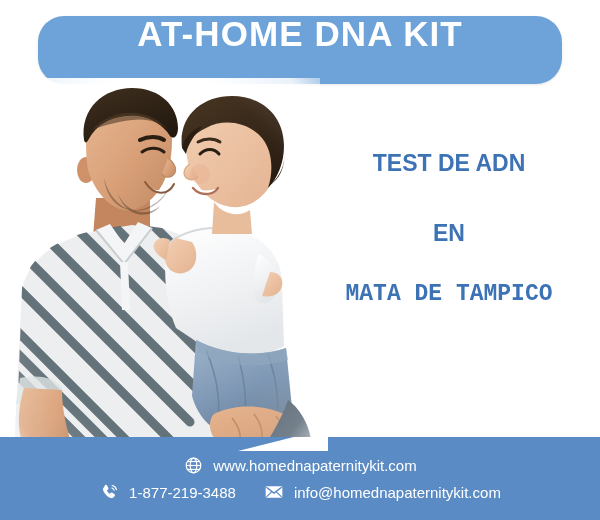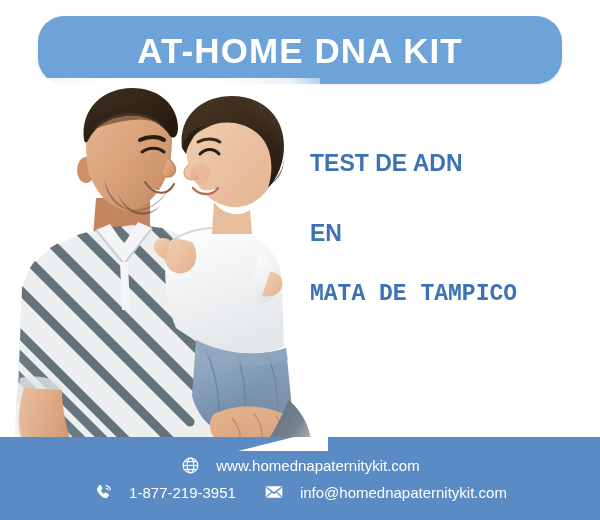--- a/index.html
+++ b/index.html
@@ -21,21 +21,21 @@
   
   .header-pill {
     position: absolute;
     left: 38px;
     top: 16px;
     width: 524px;
     height: 68px;
     background: #6da3d8;
     border-radius: 26px;
     display: flex;
-    align-items: center;
+    align-items: flex-start;
     justify-content: center;
     box-shadow: 0 1px 3px rgba(0,0,0,0.10);
   }
   .header-title {
     color: #ffffff;
     font-size: 35px;
     font-weight: bold;
     letter-spacing: 1.1px;
     line-height: 1;
     white-space: nowrap;
@@ -57,20 +57,21 @@
     mask-image: radial-gradient(ellipse 74% 82% at 50% 48%, #000 60%, rgba(0,0,0,0.85) 80%, rgba(0,0,0,0) 99%);
   }
   .photo svg { display: block; }
 
   
   .text-col {
     position: absolute;
     left: 310px;
     top: 150px;
     width: 278px;
+    text-align: center;
   }
   .loc-line {
     color: #3d72b4;
     font-weight: bold;
     line-height: 1.15;
     white-space: nowrap;
   }
   .loc-line.l1 { font-size: 23px; }
   .loc-line.l2 { font-size: 23px; margin-top: 44px; }
   .loc-line.l3 { font-size: 23px; margin-top: 34px; font-family: Liberation Mono, monospace; }
@@ -108,21 +109,21 @@
   .f-row {
     display: flex;
     align-items: center;
     justify-content: center;
     gap: 10px;
   }
   .f-row.row2 { gap: 28px; }
   .f-item {
     display: flex;
     align-items: center;
-    gap: 16px;
+    gap: 10px;
   }
   .f-text {
     color: #ffffff;
     font-size: 15px;
     line-height: 1;
     white-space: nowrap;
   }
   .f-icon {
     display: inline-flex;
     align-items: center;
@@ -329,21 +330,21 @@
 
     <div class="f-row row2">
       <div class="f-item">
         <span class="f-icon">
           <svg width="19" height="19" viewBox="0 0 24 24">
             <path d="M6.4 2.6c.9-.5 2 -.2 2.5.7l1.5 2.6c.5.9.2 2-.6 2.5l-1 .6c.5 1.6 1.9 3.5 3.6 4.6l.7-1c.6-.8 1.7-1 2.5-.4l2.5 1.7c.8.6 1 1.7.4 2.5l-1 1.4c-.8 1.1-2.2 1.6-3.5 1.2C10.6 18.4 5.6 13.8 4 9.1c-.5-1.3 0-2.8 1.1-3.6z" fill="#ffffff"></path>
             <path d="M15.4 3.2c2.6.5 4.7 2.5 5.3 5.1" fill="none" stroke="#ffffff" stroke-width="1.5" stroke-linecap="round"></path>
             <path d="M15.1 6.3c1.3.4 2.3 1.4 2.7 2.7" fill="none" stroke="#ffffff" stroke-width="1.5" stroke-linecap="round"></path>
           </svg>
         </span>
-        <span class="f-text">1-877-219-3951</span>
+        <span class="f-text">1-877-219-3488</span>
       </div>
 
       <div class="f-item">
         <span class="f-icon">
           <svg width="20" height="20" viewBox="0 0 24 24">
             <rect x="2" y="5.2" width="20" height="13.6" rx="1.6" fill="#ffffff"></rect>
             <path d="M2.9 6.3 L12 13.4 L21.1 6.3" fill="none" stroke="#5a8bc4" stroke-width="1.8" stroke-linejoin="round"></path>
             <path d="M2.9 17.8 L9.2 11.9 M21.1 17.8 L14.8 11.9" fill="none" stroke="#5a8bc4" stroke-width="1.5"></path>
           </svg>
         </span>

